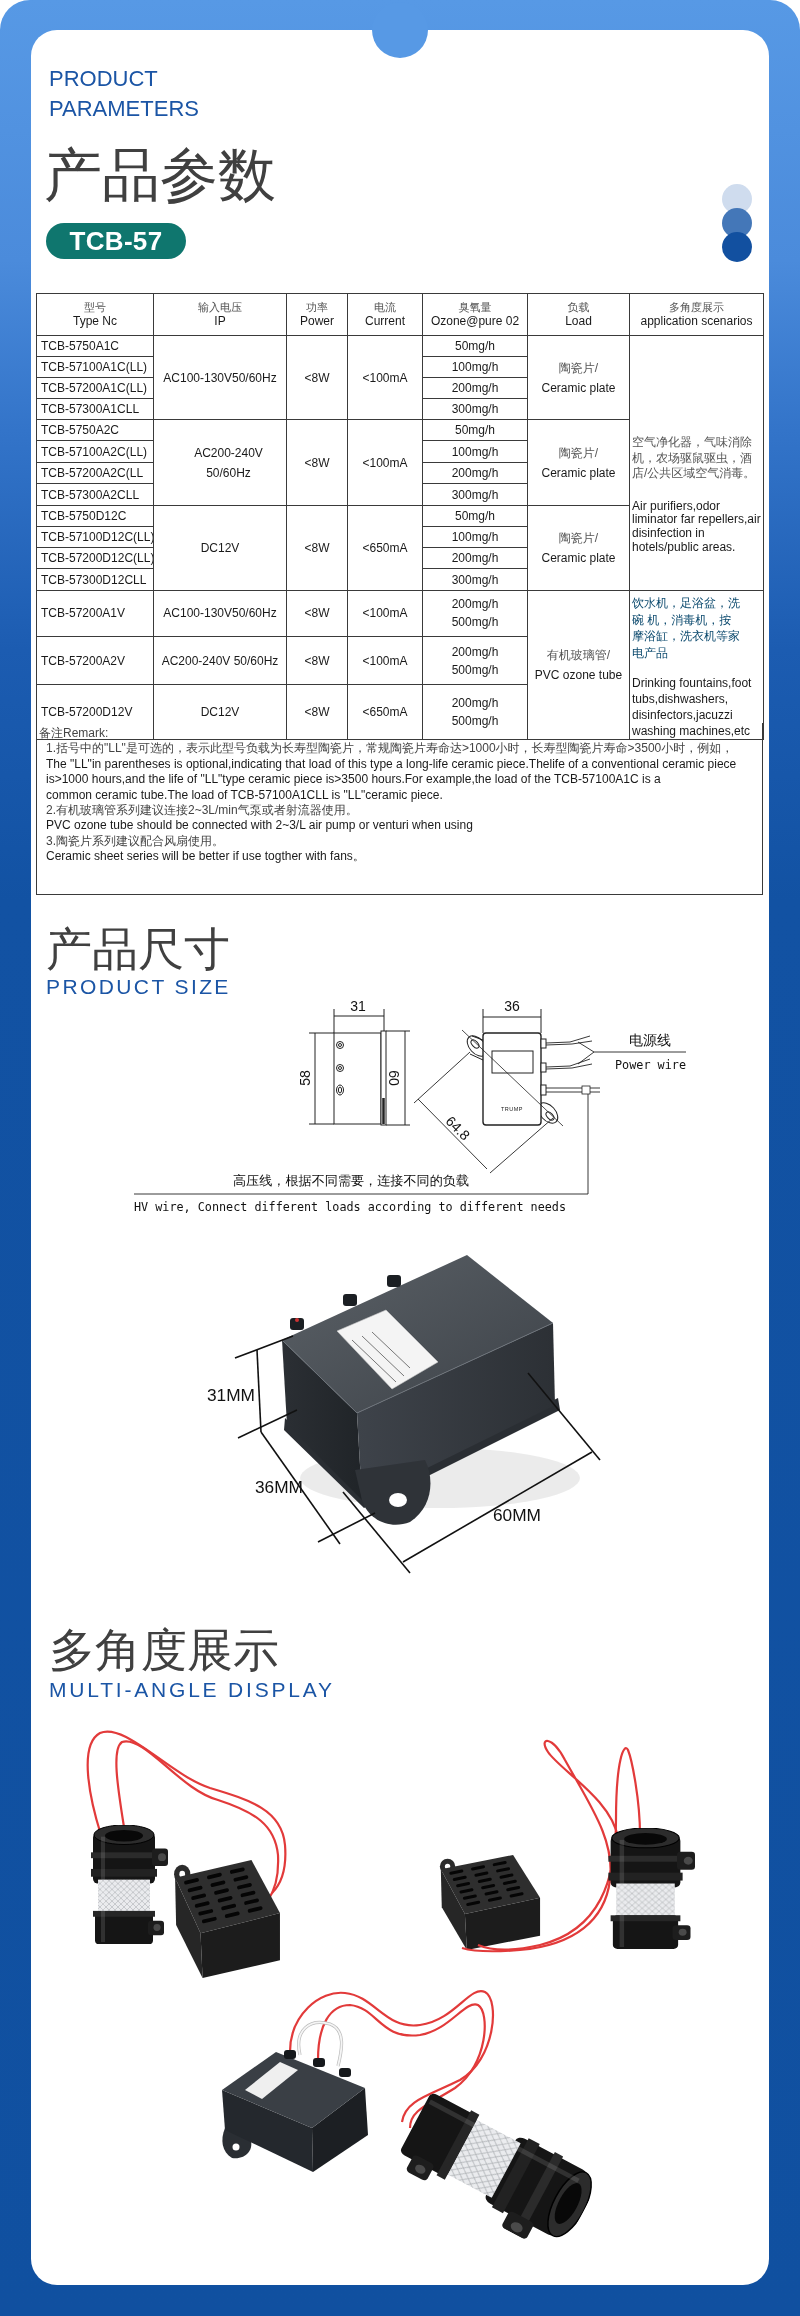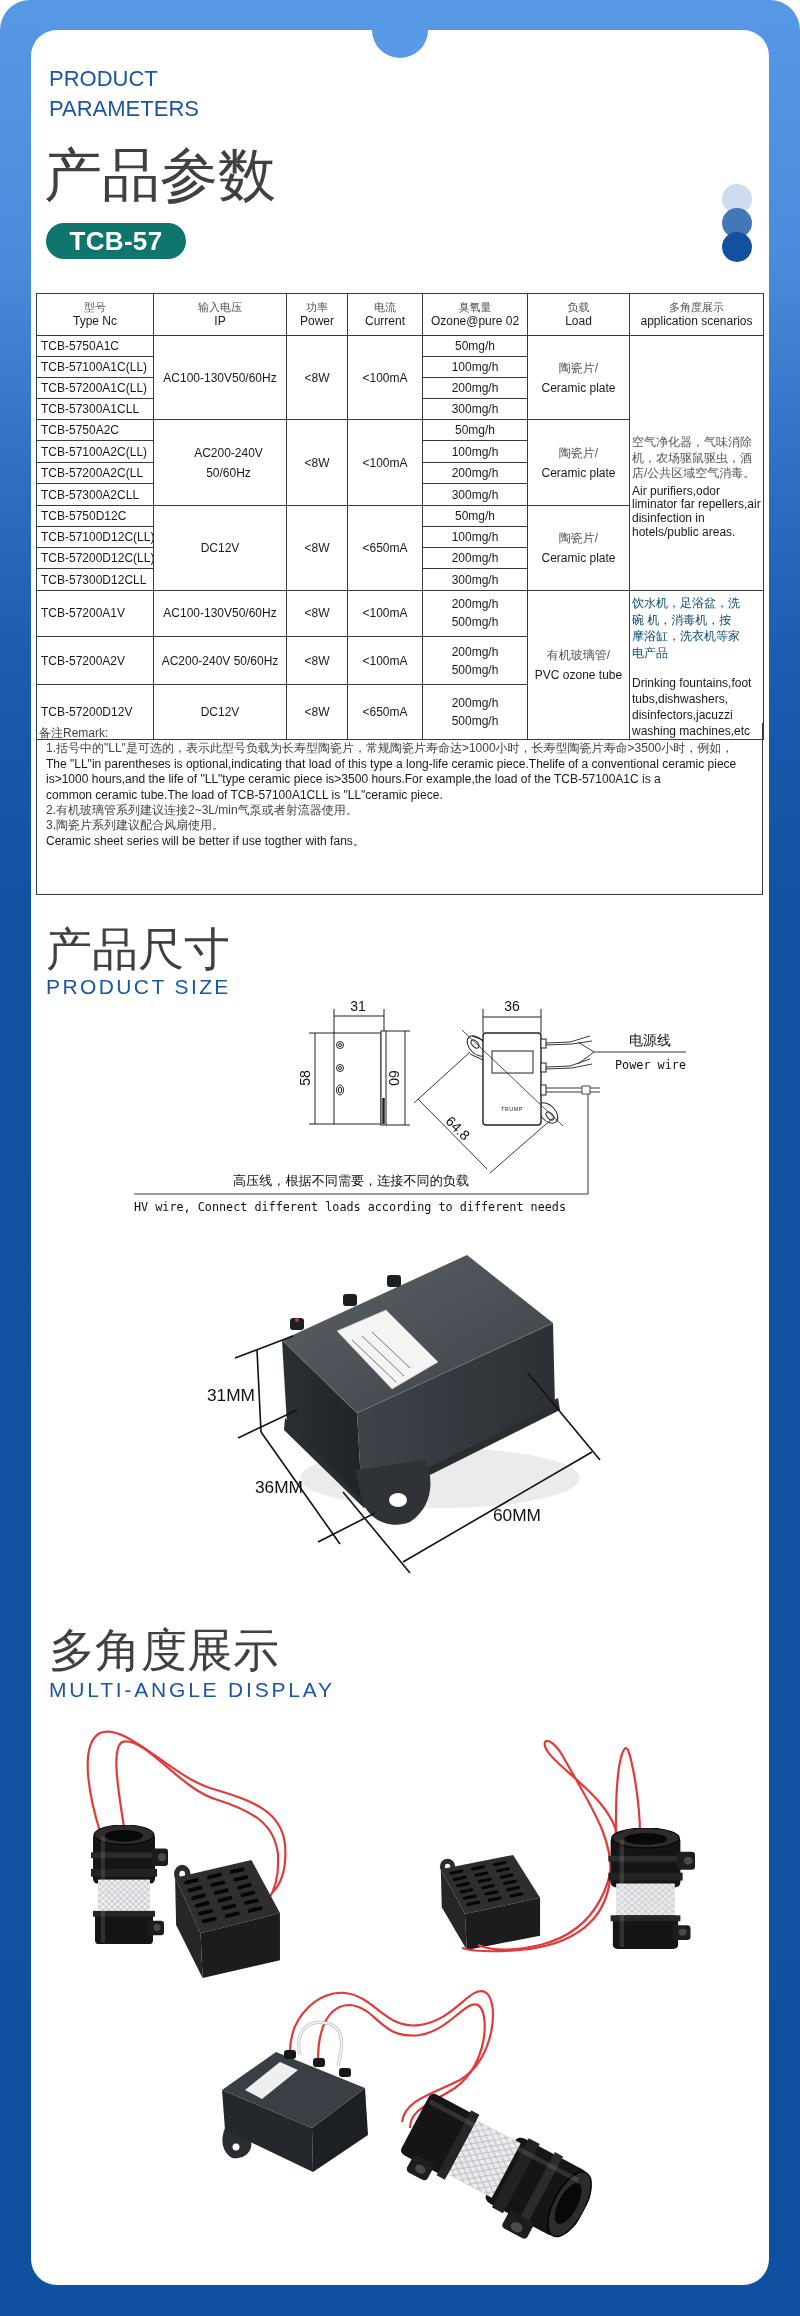--- a/index.html
+++ b/index.html
@@ -33,21 +33,21 @@
 .ptable th .cn{margin-bottom:1px}
 .hrow{height:42px}
 .r21{height:21px}.r22{height:22px}.r41{height:41px}.r43{height:43px}.r49{height:49px}
 .ptable td.model{text-align:left;padding-left:4px}
 .ptable td.ip2{text-align:center;padding-left:17px;white-space:pre-line;line-height:20px}
 .ptable td.load .cn{font-size:12px;line-height:20px}
 .ptable td.load{line-height:20px}
 .ptable td.app{text-align:left;vertical-align:top;white-space:pre-line;padding:0 2px}
 .app1{padding-top:99px !important}
 .app1 .cn{font-size:12px;line-height:15.5px;color:#555}
-.app1 .en{font-size:12px;line-height:13.7px;margin-top:3px}
+.app1 .en{font-size:12px;line-height:13.7px;margin-top:18px}
 .app2{padding-top:4px !important}
 .app2 .cn{font-size:12px;line-height:16.5px;color:#0c4a6e}
 .app2 .en{font-size:12px;line-height:16px;margin-top:14px}
 .oz2{line-height:18px}
 
 .remarks{left:36px;top:723px;width:727px;height:172px;border:1px solid #3a3a3a;border-top:none;font-size:12px;line-height:15.4px;padding:3px 0 16px 2px;white-space:nowrap;color:#1a1a1a;overflow:hidden}
 .remarks .ln{padding-left:7px}
 .remarks .cnl{color:#444}
 svg text{font-family:"Liberation Sans","DejaVu Sans",sans-serif}
 svg .mono{font-family:"DejaVu Sans Mono","Liberation Mono",monospace}
@@ -236,20 +236,21 @@
 </tbody>
 </table>
 
 <div class="abs remarks">
   <div class="cnl">备注Remark:</div>
   <div class="ln cnl">1.括号中的"LL"是可选的，表示此型号负载为长寿型陶瓷片，常规陶瓷片寿命达&gt;1000小时，长寿型陶瓷片寿命&gt;3500小时，例如，</div>
   <div class="ln">The "LL"in parentheses is optional,indicating that load of this type a long-life ceramic piece.Thelife of a conventional ceramic piece</div>
   <div class="ln"> is&gt;1000 hours,and the life of "LL"type ceramic piece is&gt;3500 hours.For example,the load of the TCB-57100A1C is a</div>
   <div class="ln">common ceramic tube.The  load of TCB-57100A1CLL  is "LL"ceramic piece.</div>
   <div class="ln cnl">2.有机玻璃管系列建议连接2~3L/min气泵或者射流器使用。</div>
+  <div class="ln">PVC ozone tube should be connected with 2~3/L air pump or venturi when using</div>
   <div class="ln cnl">3.陶瓷片系列建议配合风扇使用。</div>
   <div class="ln">Ceramic sheet series will be better if use togther with fans。</div>
 </div>
 
 <div class="abs cn-title t-size">产品尺寸</div>
 <div class="abs en-sub s-size">PRODUCT SIZE</div>
 
 <svg class="abs" style="left:0;top:990px" width="800" height="230" viewBox="0 990 800 230">
   <g stroke="#222" stroke-width="1" fill="none">
     <rect x="334" y="1033" width="47" height="91" fill="#fff"></rect>

